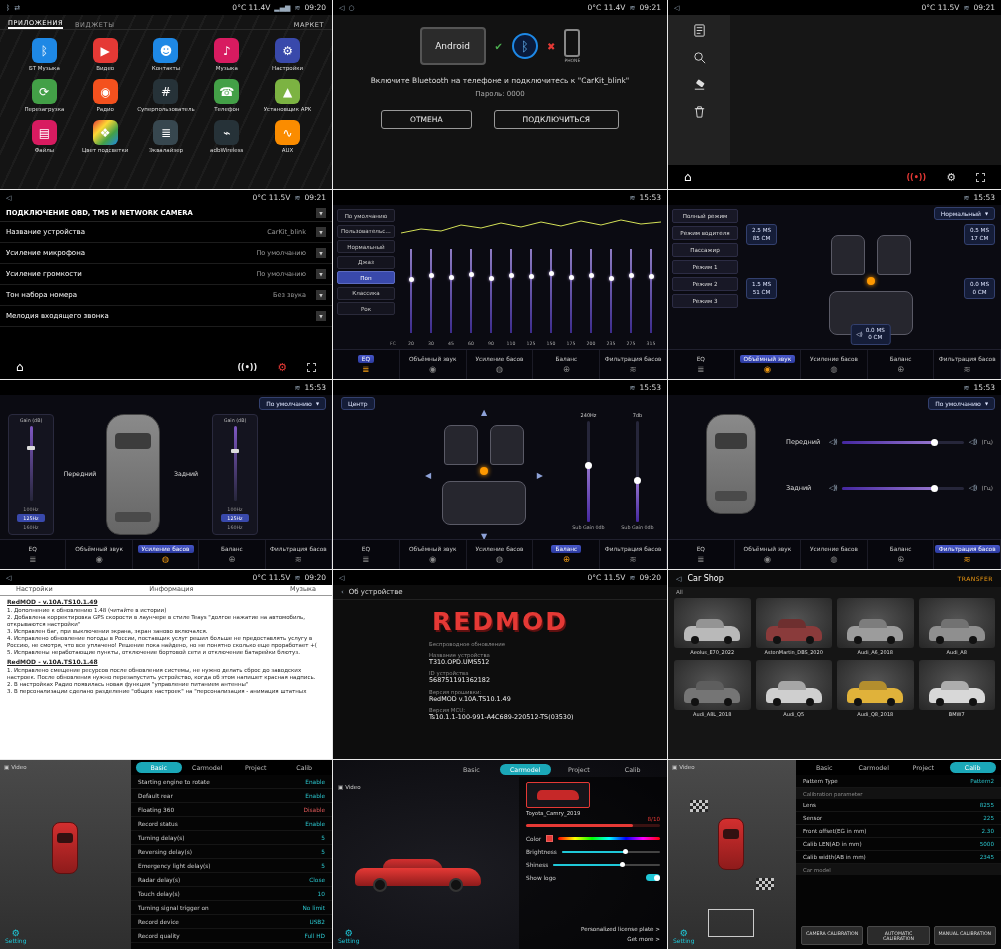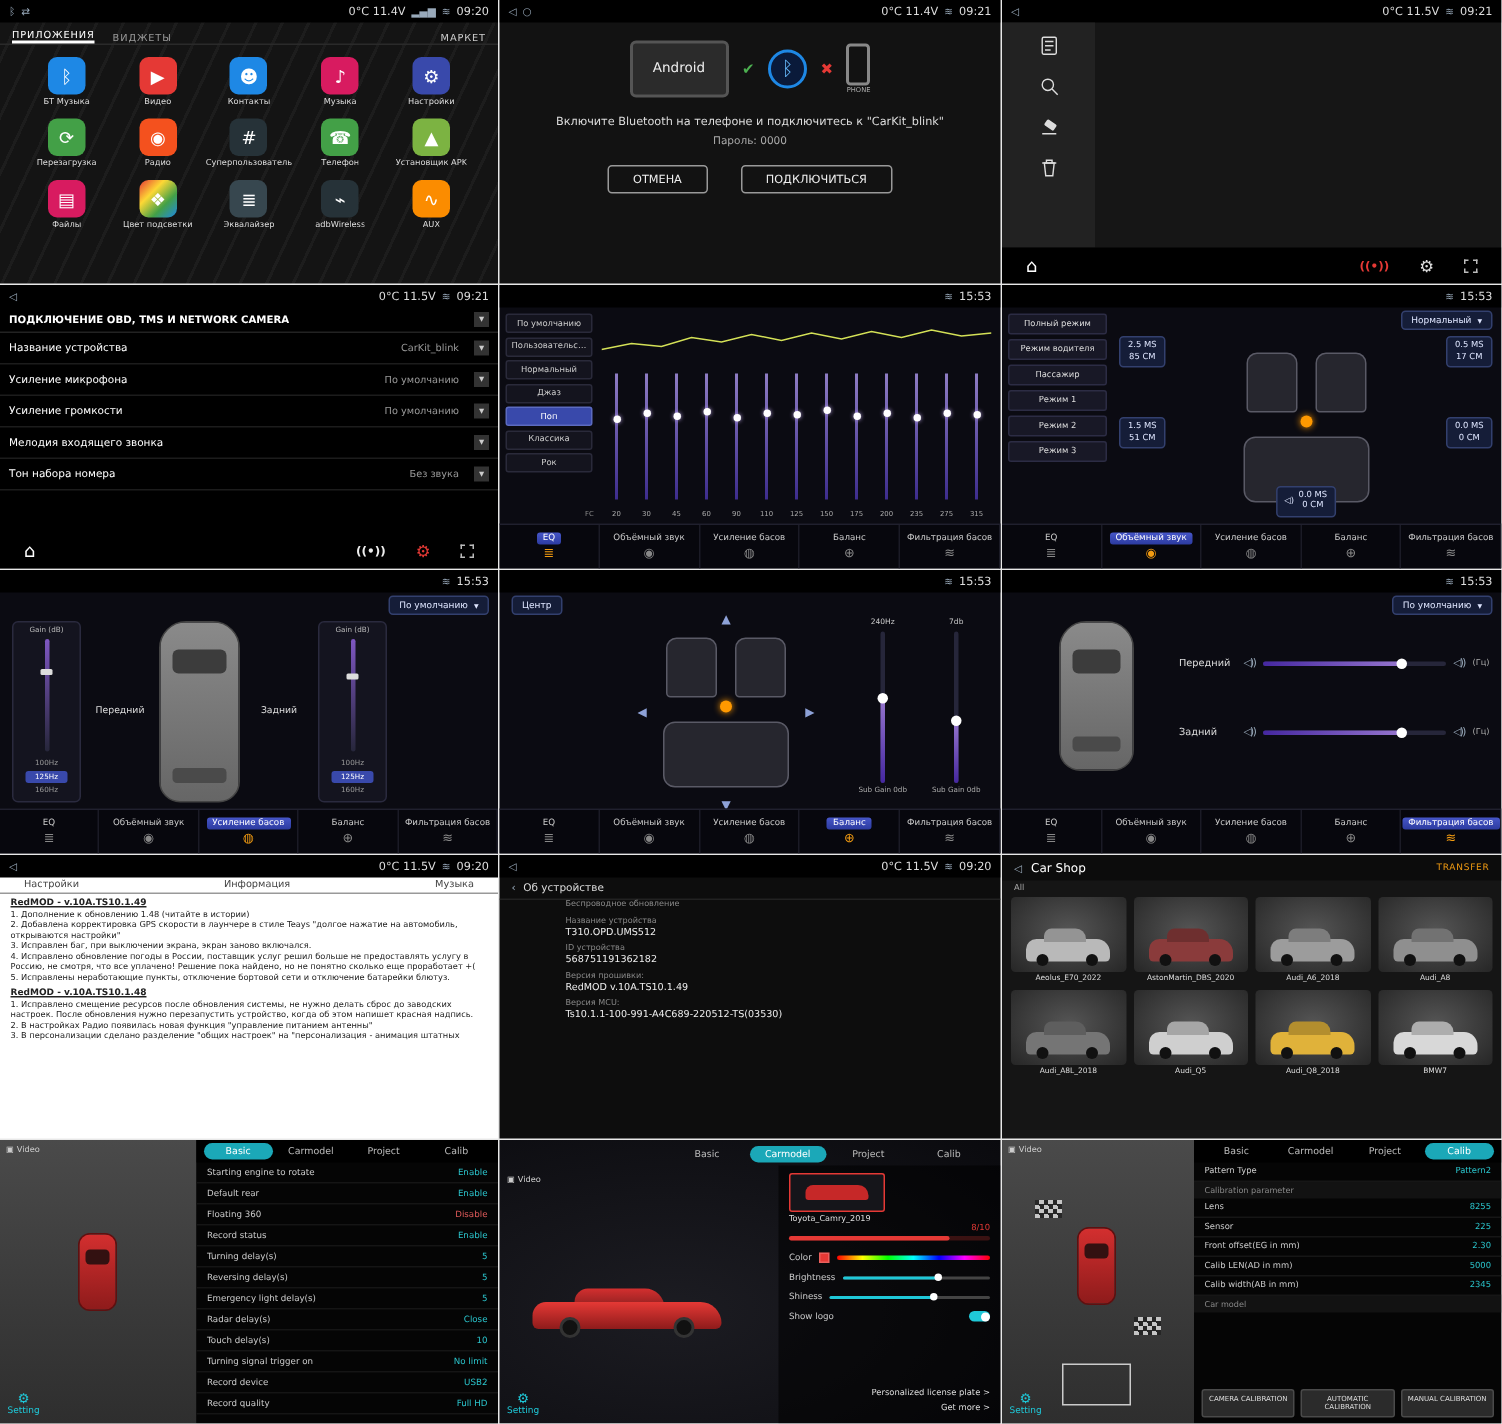--- a/index.html
+++ b/index.html
@@ -23,21 +23,21 @@
 .tablet{width:66px;height:38px;background:#2b2b2b;border:2px solid #555;border-radius:4px;display:flex;align-items:center;justify-content:center;font-size:9px;color:#eee}
 .okk{color:#4caf50;font-size:10px}
 .btc{width:26px;height:26px;border-radius:50%;background:#0a1a3a;border:2px solid #1e88e5;color:#64b5f6;display:flex;align-items:center;justify-content:center;font-size:13px}
 .err{color:#e53935;font-size:10px}
 .phwrap{display:flex;flex-direction:column;align-items:center;gap:1px}
 .phone{width:16px;height:28px;border:2px solid #888;border-radius:3px}
 .phlabel{font-size:4.5px;color:#aaa}
 .bt-msg{font-size:7.5px;color:#ddd;margin-top:11px;text-align:center;max-width:88%}
 .bt-pass{font-size:7px;color:#aaa;margin-top:5px}
 .bt-btns{display:flex;gap:22px;margin-top:12px}
-.obtn{background:none;border:1px solid #999;border-radius:3px;padding:4px 16px;font-size:7.5px;color:#eee;font-family:inherit}
+.obtn{background:none;border:1px solid #999;border-radius:3px;padding:4px 28px;font-size:7.5px;color:#eee;font-family:inherit}
 
 .tools{background:#161616}
 .tside{position:absolute;top:15px;left:0;width:62px;bottom:24px;background:#222;display:flex;flex-direction:column;align-items:center;padding-top:8px;gap:12px}
 .ti{width:15px;height:15px}
 .botbar{position:absolute;left:0;right:0;bottom:0;height:24px;background:#000;display:flex;align-items:center;padding:0 16px;gap:20px}
 .home-ic{font-size:12px;color:#fff}
 .cast{font-size:8px;font-weight:bold;color:#eee}
 .cast.red{color:#e53935}
 .gear{font-size:11px;color:#ddd}
 .gear.red{color:#e53935}
@@ -114,21 +114,21 @@
 
 .chg{background:#fff;color:#1a1a1a}
 .chg-title{text-align:center;font-size:10.5px;font-weight:bold;margin:3px 0 2px}
 .chg-tabs{display:flex;justify-content:space-between;padding:0 16px 2px;font-size:6.5px;color:#444;border-bottom:1px solid #999;margin-bottom:2px}
 .chg-body{padding:0 7px;font-size:5.5px;line-height:1.28;color:#222}
 .chg-ver{font-size:6px;font-weight:bold;margin:2px 0 1px;text-decoration:underline}
 
 .about{background:#0d0d0d}
 .ab-head{display:flex;align-items:center;gap:5px;height:15px;padding:0 8px;font-size:7px;color:#ddd;border-bottom:1px solid #222}
 .ab-logo{text-align:center;font-size:25px;font-weight:bold;color:#e53935;letter-spacing:2px;margin:7px 0 5px;text-shadow:1.5px 1.5px 0 #5e1010}
-.ab-fields{padding-left:44px}
+.ab-fields{padding-left:96px}
 .ab-f{margin-bottom:4.5px}
 .ab-l{font-size:5.4px;color:#888}
 .ab-v{font-size:6.4px;color:#eee}
 
 .shop{background:#151515}
 .shop-head{display:flex;align-items:center;gap:6px;height:17px;padding:0 8px;font-size:8px;background:#0c0c0c}
 .transfer{margin-left:auto;color:#f39c12;font-size:6px;letter-spacing:.5px}
 .all{font-size:5.5px;color:#aaa;padding:2px 8px}
 .cars{display:grid;grid-template-columns:repeat(4,1fr);gap:5px;padding:1px 6px}
 .cimg{height:50px;background:radial-gradient(ellipse at 50% 45%,#555,#262626);border-radius:3px;display:flex;align-items:flex-end;justify-content:center;padding-bottom:7px}
@@ -348,27 +348,27 @@
       <span>Усиление микрофона</span>
       <span class="obd-val">По умолчанию</span>
       <span class="obd-dd">▼</span>
     </div>
   <div class="obd-row">
       <span>Усиление громкости</span>
       <span class="obd-val">По умолчанию</span>
       <span class="obd-dd">▼</span>
     </div>
   <div class="obd-row">
+      <span>Тон набора номера</span>
+      <span class="obd-val">Без звука</span>
+      <span class="obd-dd">▼</span>
+    </div>
+  <div class="obd-row">
       <span>Мелодия входящего звонка</span>
       <span class="obd-val"></span>
-      <span class="obd-dd">▼</span>
-    </div>
-  <div class="obd-row">
-      <span>Тон набора номера</span>
-      <span class="obd-val">Без звука</span>
       <span class="obd-dd">▼</span>
     </div>
   <div class="botbar">
     <span class="home-ic">⌂</span>
     <span class="grow"></span>
     <span class="cast">((•))</span>
     <span class="gear red">⚙</span>
     <span class="gridic"></span>
   </div>
 </section>
@@ -758,20 +758,21 @@
     <span class="sb-ic">◁</span>
     <span class="grow"></span>
     <span>0°C 11.5V</span>
     <span class="sb-ic">≋</span>
     <span>09:20</span>
   </div>
   <div class="ab-head">
       <span class="sb-ic">‹</span>
       <span>Об устройстве</span>
     </div>
+  <div class="ab-logo">REDMOD</div>
   <div class="ab-fields">
     <div class="ab-f">
         <div class="ab-l">Беспроводное обновление</div>
         <div class="ab-v"></div>
       </div>
     <div class="ab-f">
         <div class="ab-l">Название устройства</div>
         <div class="ab-v">T310.OPD.UMS512</div>
       </div>
     <div class="ab-f">

